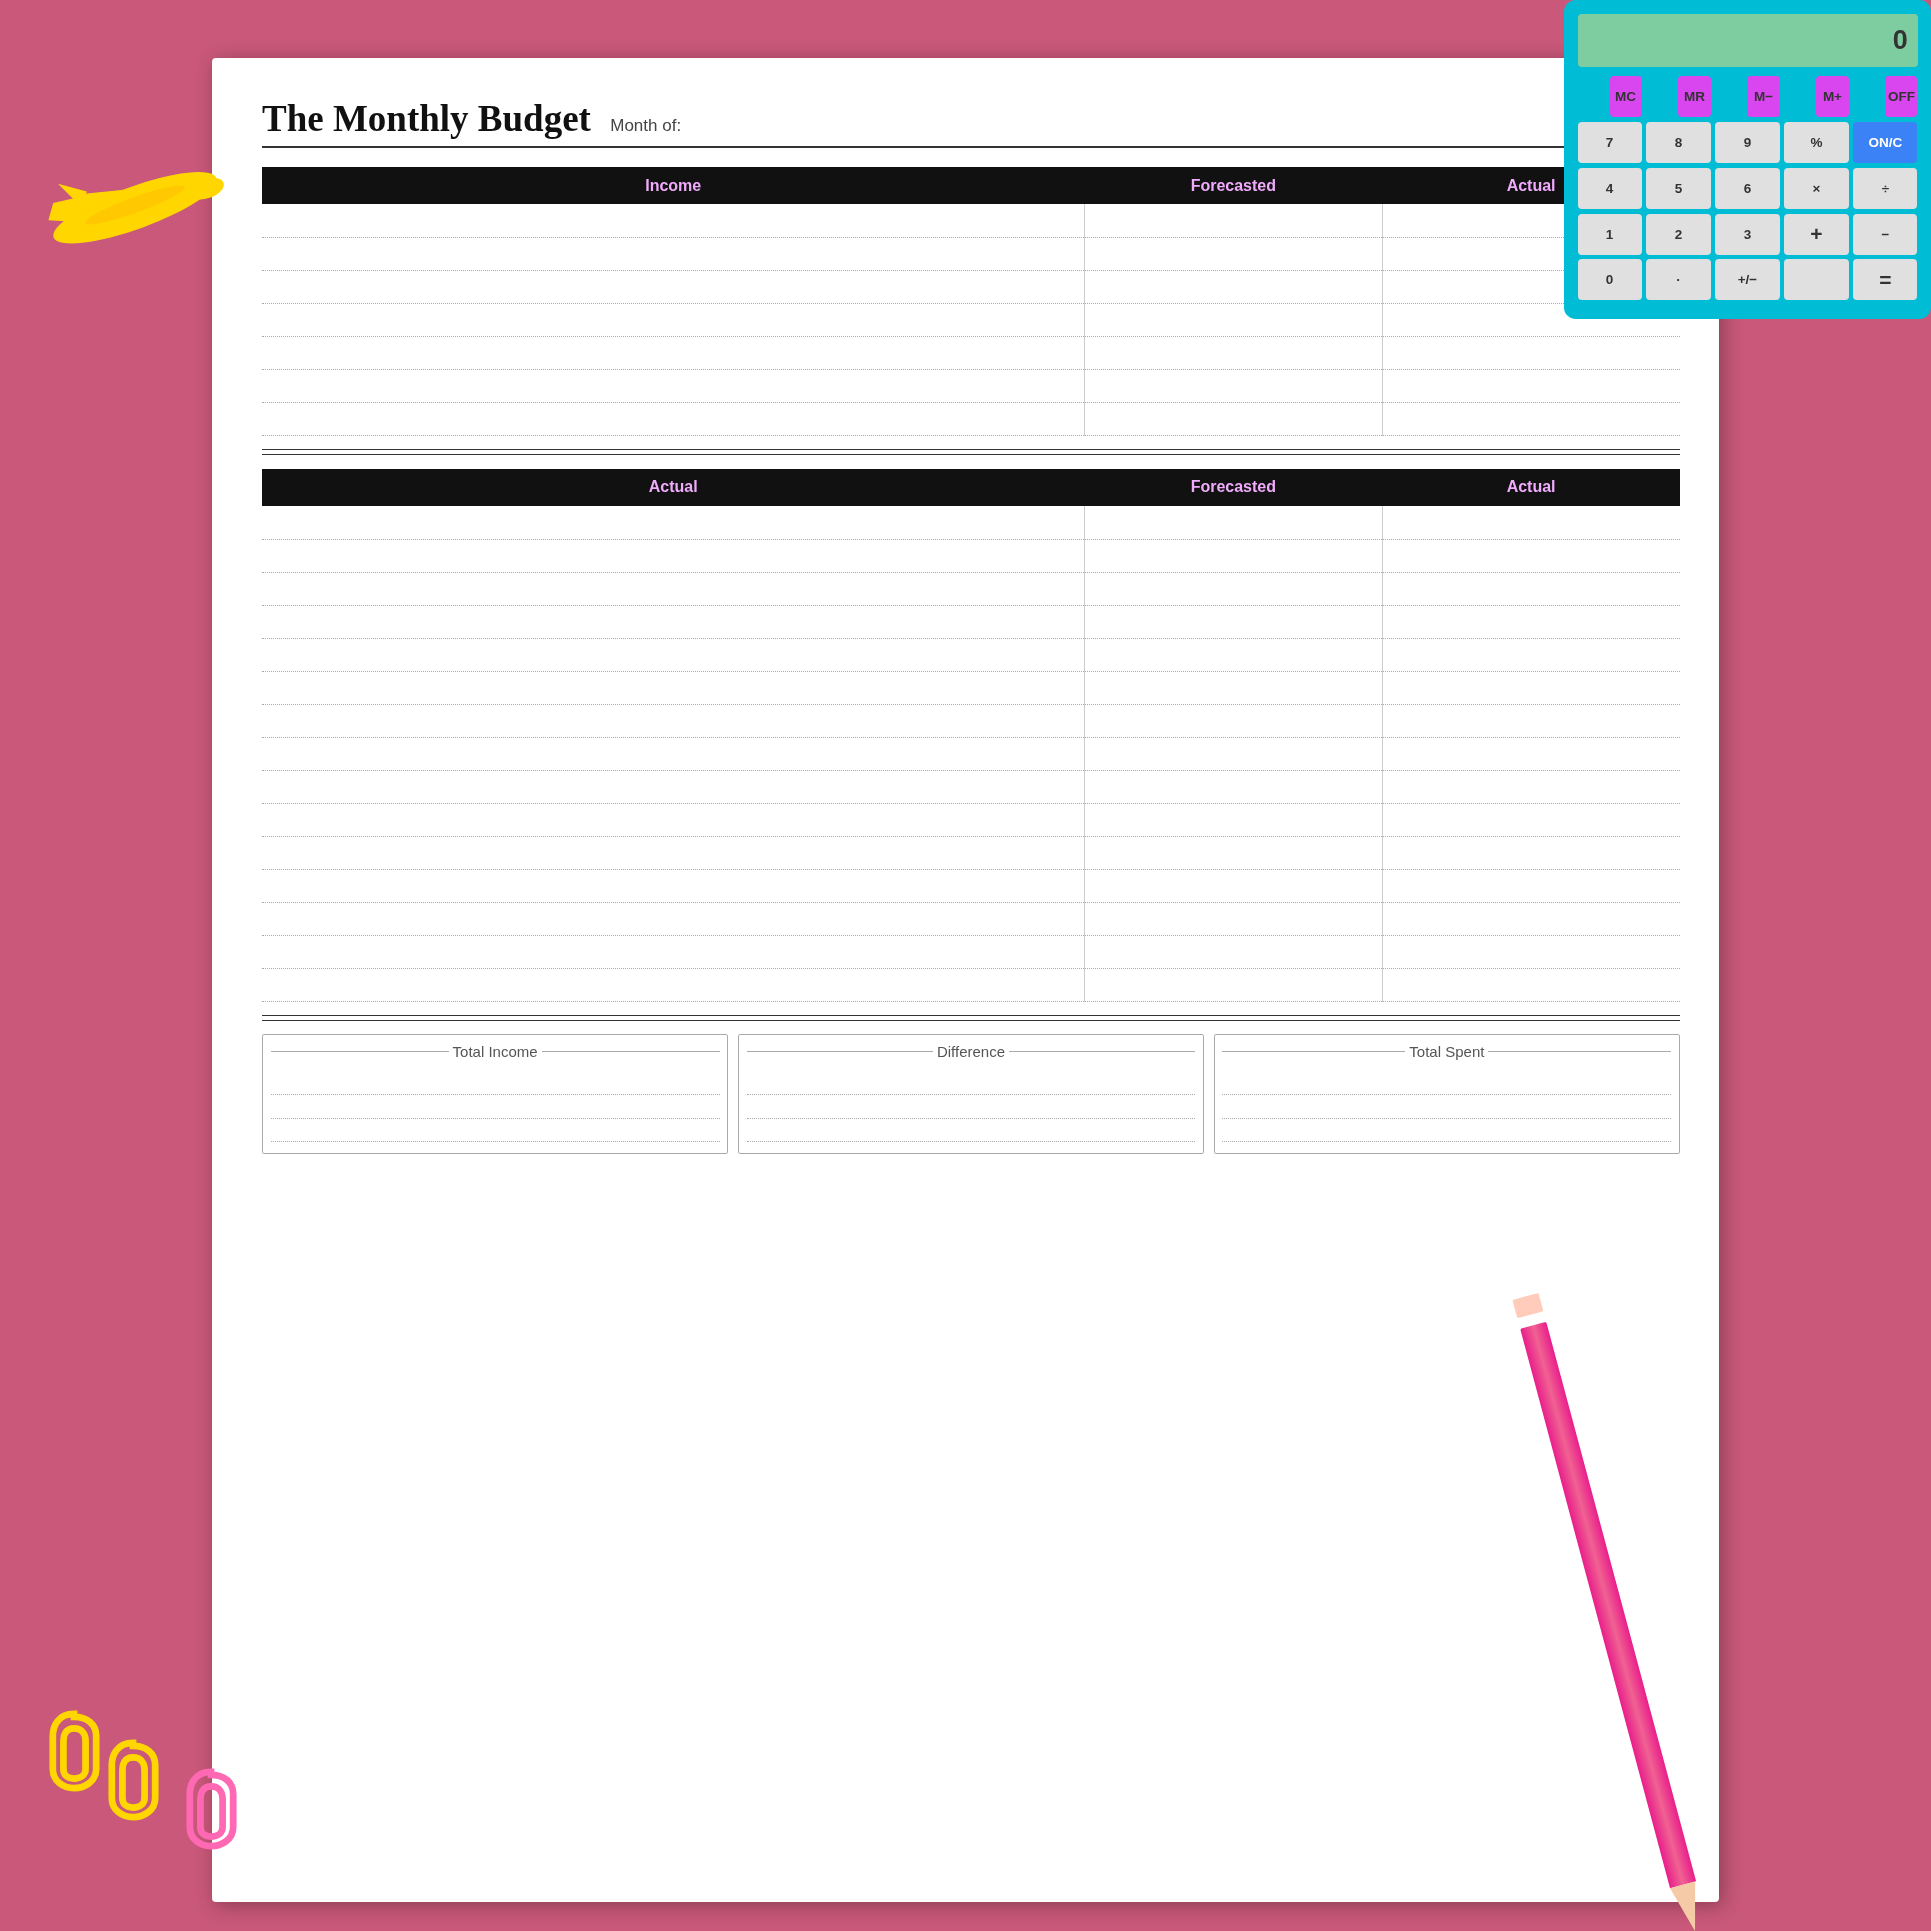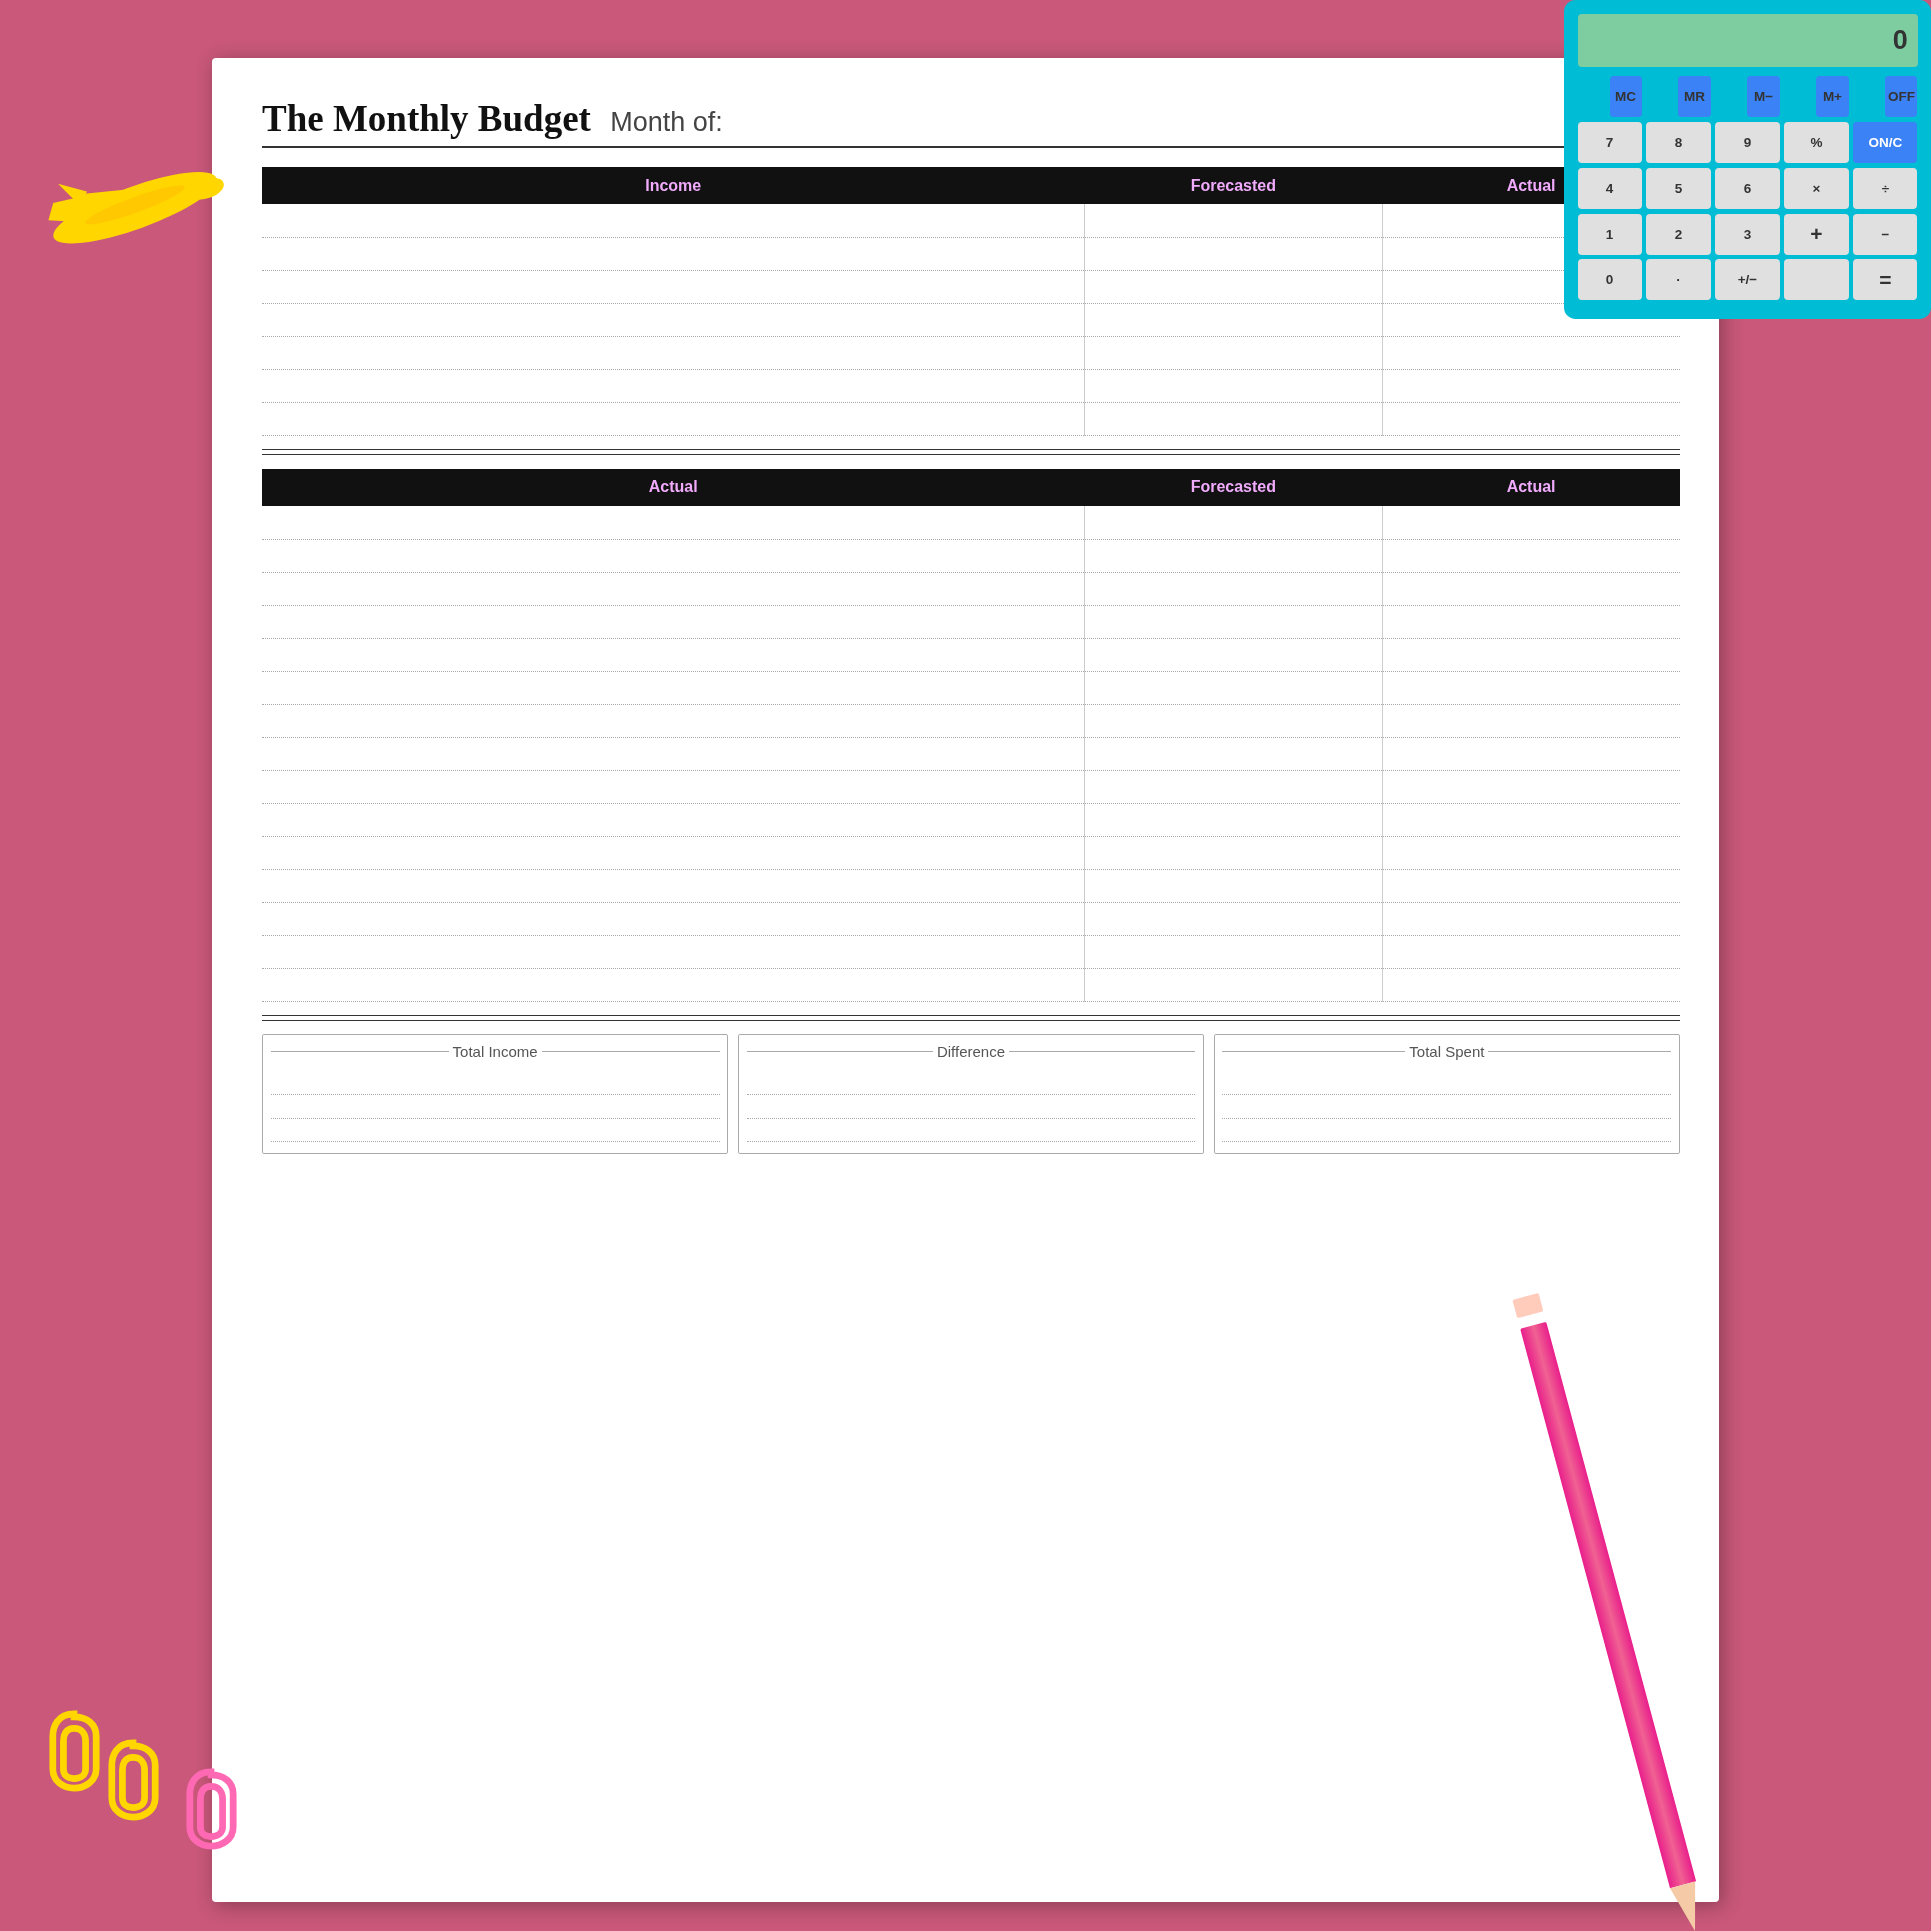--- a/index.html
+++ b/index.html
@@ -79,21 +79,21 @@
       font-size: 13.5px;
       font-weight: bold;
       color: #333;
       cursor: pointer;
       display: flex;
       align-items: center;
       justify-content: center;
     }
 
     .calc-btn.blue-top {
-      background: #3b82f6;
+      background: #d946ef;
       color: #333;
       margin-left: 32px;
     }
 
     .calc-btn.onc {
       background: #3b82f6;
       color: white;
     }
 
     .calc-btn.plus {
@@ -171,21 +171,21 @@
 
     .doc-title {
       font-size: 37px;
       font-weight: 900;
       color: #111;
       margin-right: 19.3px;
       font-family: 'Georgia', serif;
     }
 
     .doc-month {
-      font-size: 27px;
+      font-size: 17px;
       color: #444;
       font-family: Arial, sans-serif;
     }
 
     
     .budget-table {
       width: 100%;
       border-collapse: collapse;
       margin-bottom: 4.8px;
     }

